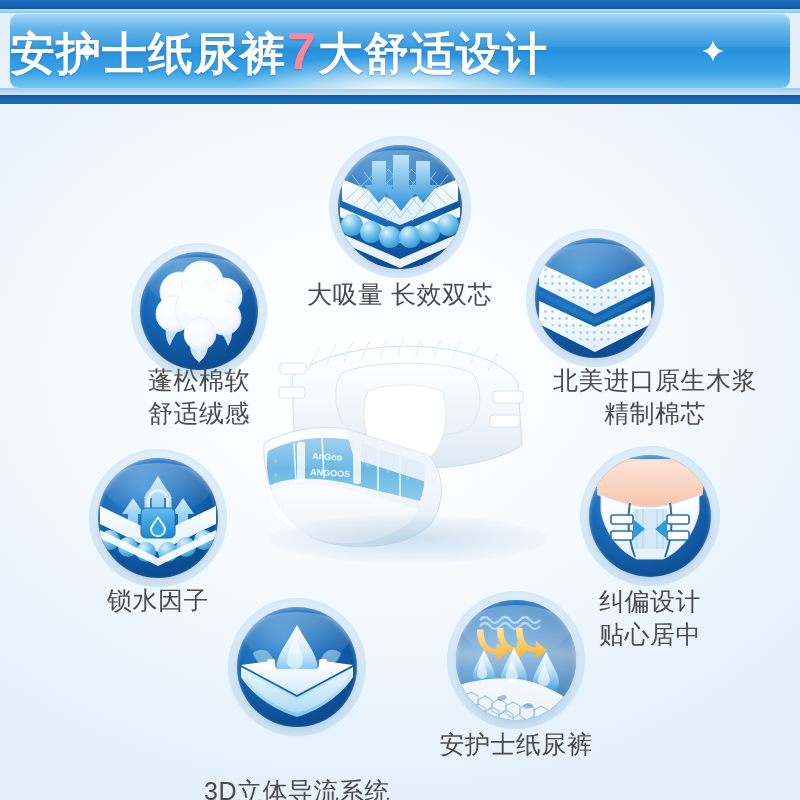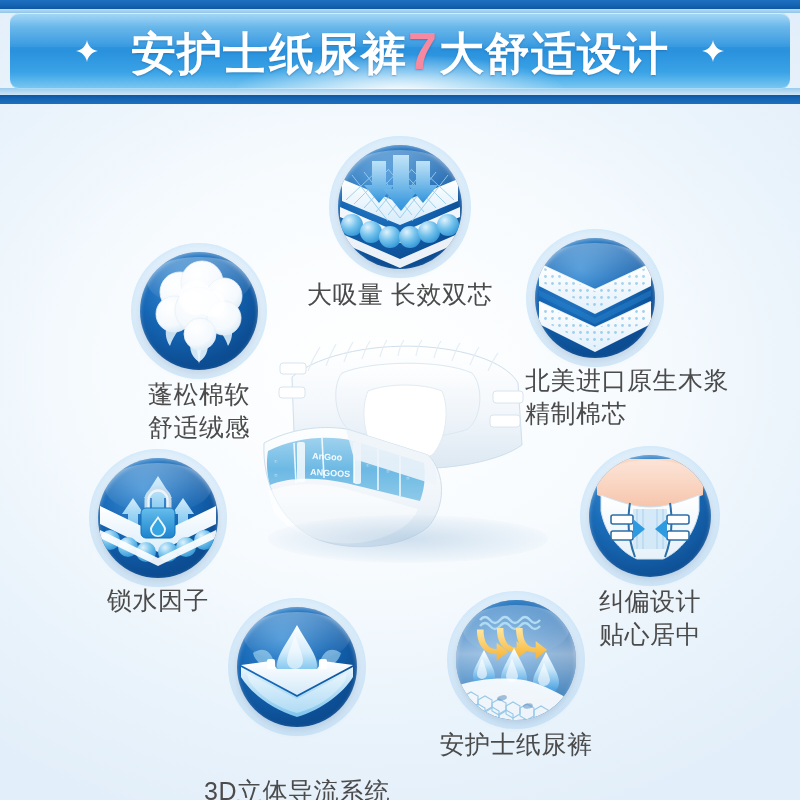--- a/index.html
+++ b/index.html
@@ -31,21 +31,21 @@
     content:"";position:absolute;left:0;right:0;top:0;height:34px;
     background:linear-gradient(180deg,rgba(255,255,255,.38) 0%,rgba(255,255,255,.05) 100%);
   }
   .banner-glow{
     position:absolute;left:50%;bottom:-40px;transform:translateX(-50%);
     width:330px;height:74px;border-radius:50%;
     background:radial-gradient(ellipse at center,rgba(255,255,255,.95) 0%,rgba(255,255,255,.35) 45%,rgba(255,255,255,0) 72%);
   }
   .banner-title{
     position:absolute;left:0;right:0;top:50%;transform:translateY(-50%);
-    text-align:center;color:#ffffff;white-space:nowrap;
+    color:#ffffff;white-space:nowrap;
     font-size:45px;font-weight:bold;letter-spacing:1px;line-height:1;
     text-shadow:0 1px 2px rgba(10,70,130,.35);
     z-index:3;
   }
   .banner-title .num{color:#f6899f;font-size:52px;padding:0 1px;}
   .orn{
     position:absolute;top:50%;width:22px;height:22px;margin-top:-11px;z-index:3;
   }
   .orn svg{display:block;}
   .orn-left{left:66px;}
@@ -289,21 +289,21 @@
           <circle cx="60" cy="82" r="16"></circle>
         </g>
         <g fill="#ffffff" opacity="0.75">
           <circle cx="56" cy="46" r="17"></circle>
             <circle cx="72" cy="52" r="13"></circle>
         </g>
 
         <path d="M57 98 L59 112 L61 98 Z" fill="#e8f3fa"></path>
       </svg>
     </div>
-    <div class="feat-label two" style="left:-51px;top:126px;width:220px;">
+    <div class="feat-label two" style="left:-51px;top:112px;width:220px;">
       <div>蓬松棉软</div>
       <div>舒适绒感</div>
     </div>
   </div>
 
   <div class="feature" style="left:535px;top:238px;">
     <div class="halo" style="left:-9px;top:-9px;width:138px;height:138px;"></div>
     <div class="icon-circle" style="width:120px;height:120px;">
       <svg viewBox="0 0 120 120">
         <defs>
@@ -321,21 +321,21 @@
 
         <path d="M4 52 L60 80 L116 52 L116 58 L60 86 L4 58 Z" fill="#2a86cd" opacity="0.45"></path>
 
         <path d="M4 64 L60 90 L116 64 L116 86 L60 114 L4 86 Z" fill="url(#pulpS)"></path>
         <path d="M8 67 L60 91 L112 67 L112 83 L60 109 L8 83 Z" fill="url(#dots)"></path>
 
         <path d="M4 26 L60 52 L116 26" fill="none" stroke="#ffffff" stroke-width="2" opacity="0.9"></path>
         <path d="M4 64 L60 90 L116 64" fill="none" stroke="#ffffff" stroke-width="2" opacity="0.9"></path>
       </svg>
     </div>
-    <div class="feat-label two" style="left:-10px;top:126px;width:260px;text-align:left;">
+    <div class="feat-label two" style="left:-10px;top:126px;width:260px;text-align:center;">
       <div>北美进口原生木浆</div>
       <div>精制棉芯</div>
     </div>
   </div>
 
   <div class="feature" style="left:98px;top:458px;">
     <div class="halo" style="left:-9px;top:-9px;width:138px;height:138px;"></div>
     <div class="icon-circle" style="width:120px;height:120px;">
       <svg viewBox="0 0 120 120">
         <defs>

